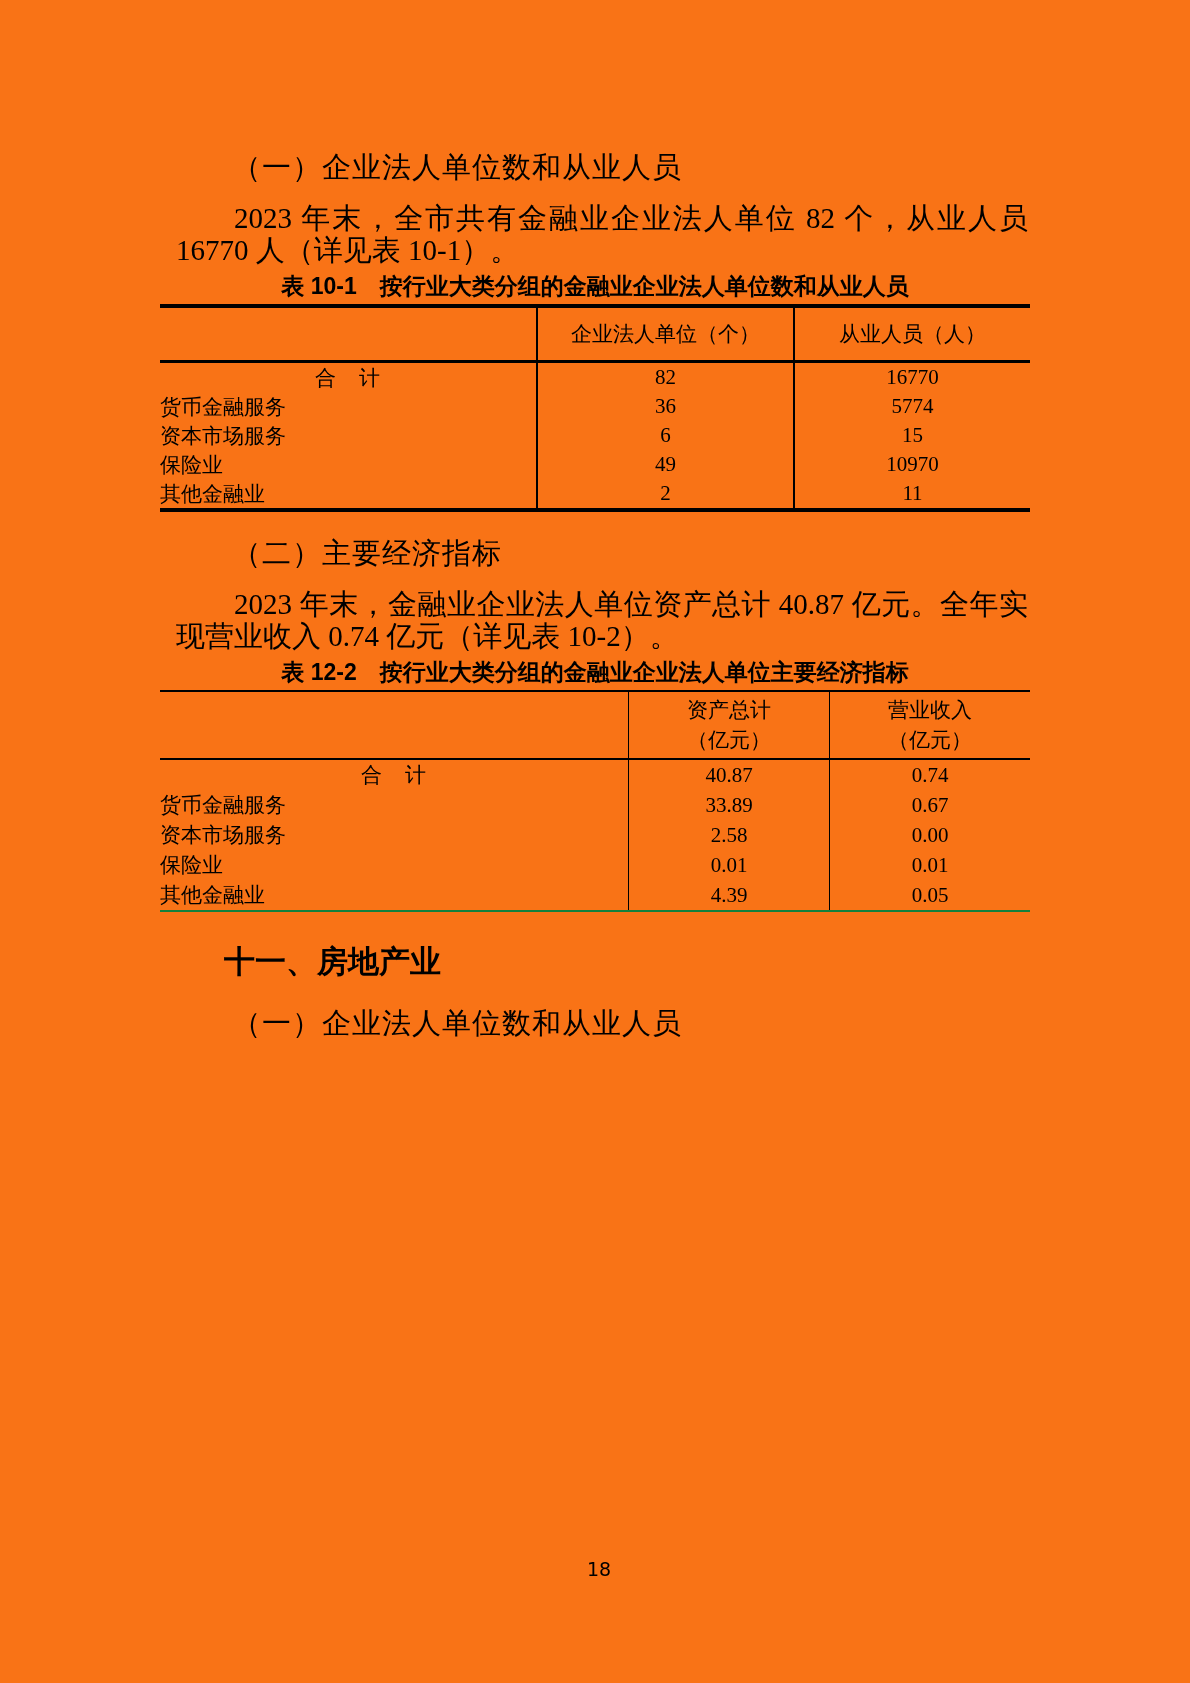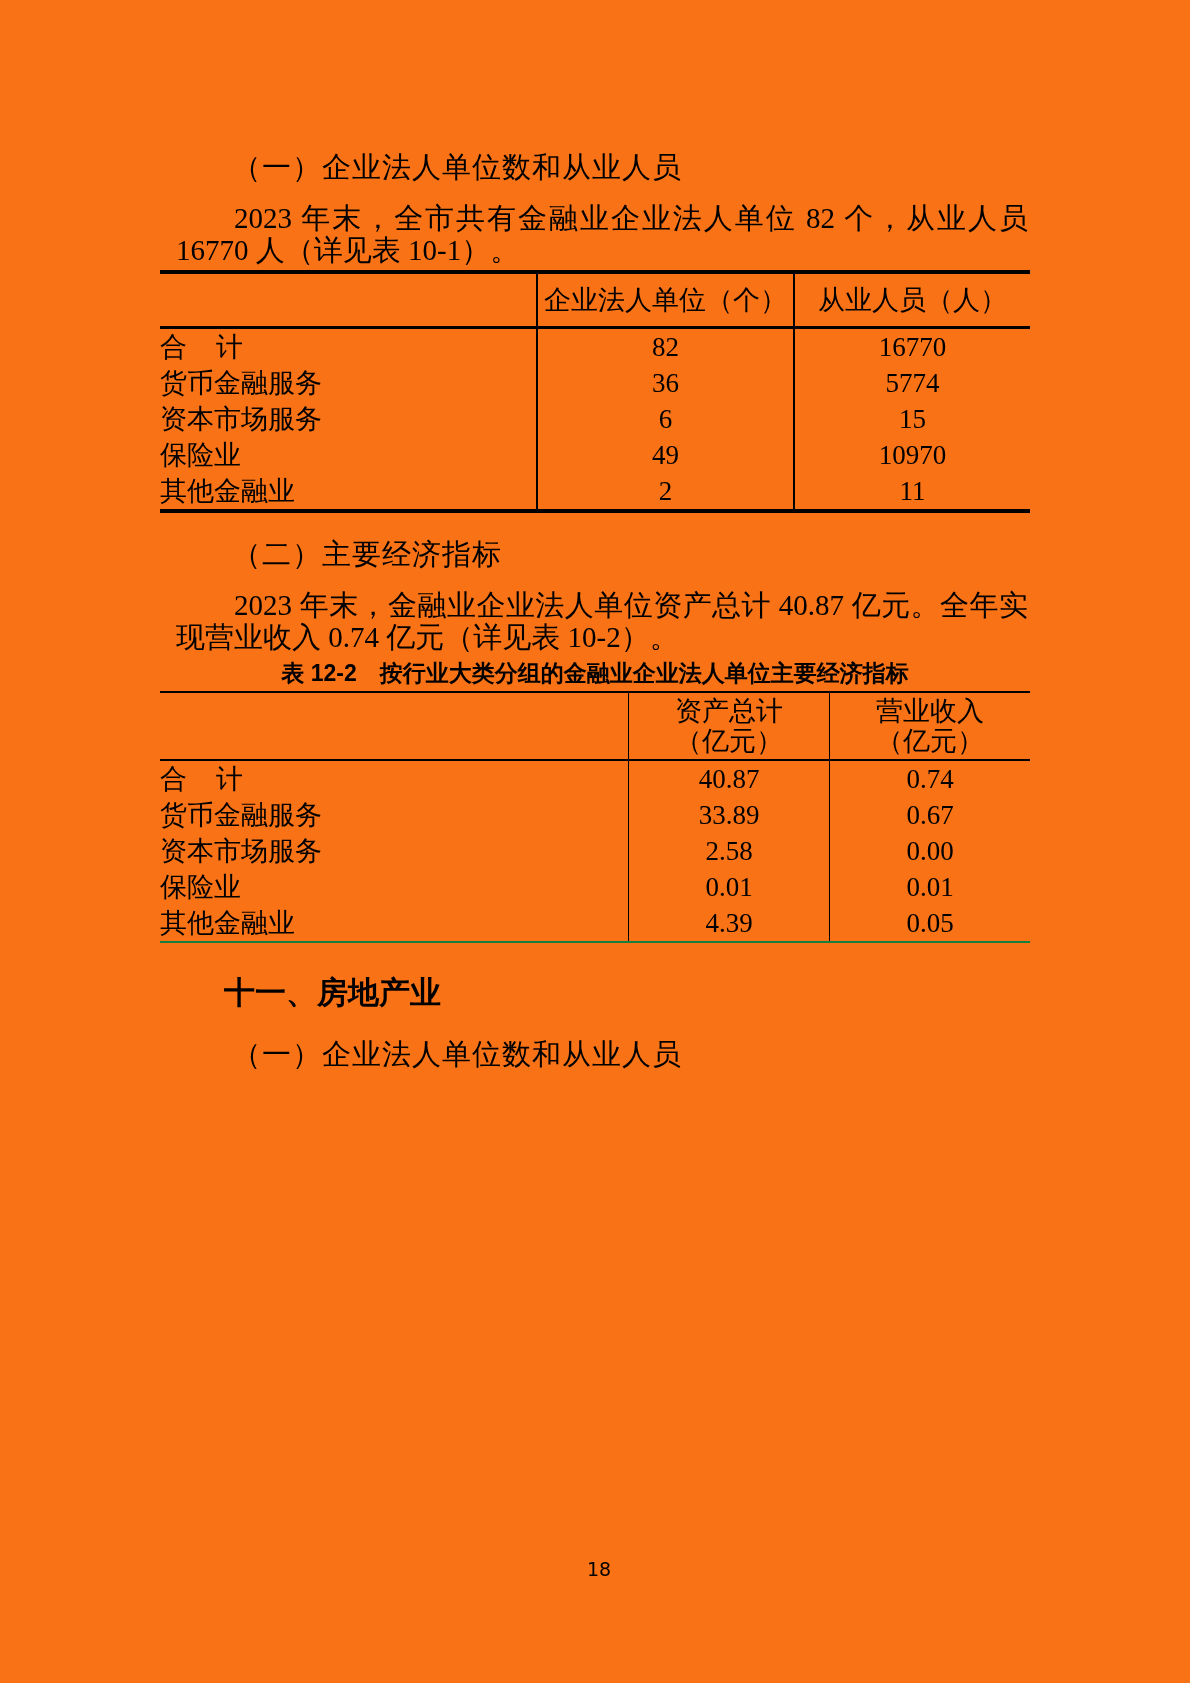--- a/index.html
+++ b/index.html
@@ -31,39 +31,39 @@
   }
 
   .table-title {
     font-family:"Liberation Sans","DejaVu Sans",sans-serif;
     font-weight:bold; font-size:23px; line-height:28px;
     text-align:center; margin:6px 0 4px 0;
   }
 
   table.tbl {
     width:100%; border-collapse:collapse;
-    font-size:27px; table-layout:fixed;
+    font-size:21px; table-layout:fixed;
   }
   .tbl th { font-weight:normal; padding:0; }
   .tbl td { padding:0; }
 
   .tbl-1 { border-top:4px solid #000; border-bottom:4px solid #000; }
   .tbl-1 thead th { height:52px; border-bottom:3px solid #000; vertical-align:middle; }
   .tbl-1 tbody td { height:29px; vertical-align:middle; }
   .tbl-1 .c2 { width:255px; border-left:2px solid #000; text-align:center; }
   .tbl-1 .c3 { width:235px; border-left:2px solid #000; text-align:center; }
 
   .tbl-2 { border-top:2px solid #000; border-bottom:2px solid #15803d; }
   .tbl-2 thead th { height:66px; border-bottom:2px solid #000; vertical-align:middle; line-height:30px; }
   .tbl-2 tbody td { height:30px; vertical-align:middle; }
   .tbl-2 .c2 { width:200px; border-left:1.5px solid #000; text-align:center; }
   .tbl-2 .c3 { width:200px; border-left:1.5px solid #000; text-align:center; }
 
   .lbl { text-align:left; padding-left:22px; }
-  .lbl-total { text-align:left; padding-left:0; letter-spacing:1px; }
+  .lbl-total { text-align:center; padding-left:0; letter-spacing:1px; }
 
   .note {
     font-size:21px; line-height:32px;
     margin:12px 0 0 0; padding-left:2px;
     letter-spacing:0.5px;
   }
 
   .section-heading {
     font-family:"Liberation Sans","DejaVu Sans",sans-serif;
     font-weight:bold; font-size:31px; line-height:40px;
@@ -79,20 +79,21 @@
 </head>
 <body>
 
 <div class="page">
   <div class="content">
 
     <h3 class="sub-heading first">（一）企业法人单位数和从业人员</h3>
 
     <p class="para">2023 年末，全市共有金融业企业法人单位 82 个，从业人员 16770 人（详见表 10-1）。</p>
 
+    <div class="table-title">表 10-1　按行业大类分组的金融业企业法人单位数和从业人员</div>
 
     <table class="tbl tbl-1">
       <thead>
         <tr>
           <th class="lbl"></th>
           <th class="c2">企业法人单位（个）</th>
           <th class="c3">从业人员（人）</th>
         </tr>
       </thead>
       <tbody>

